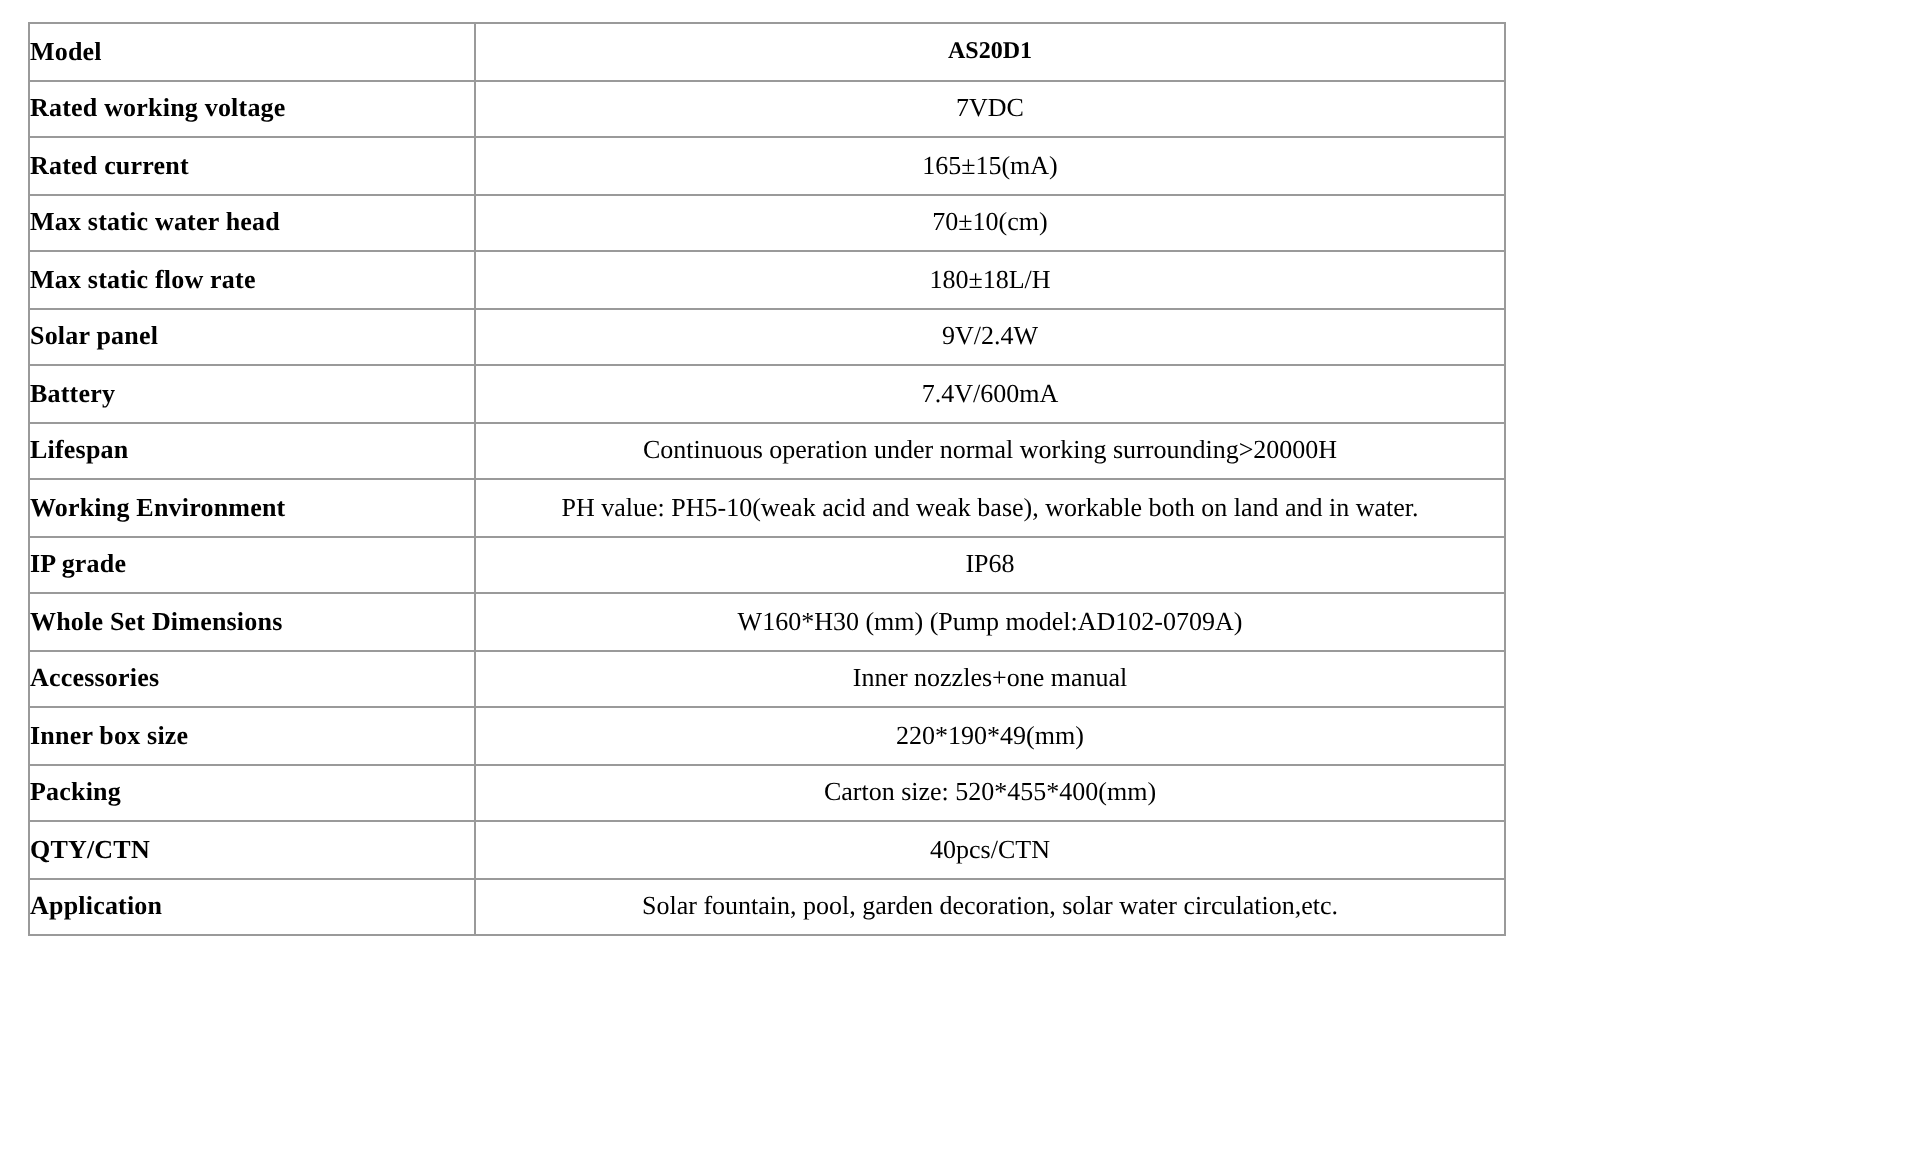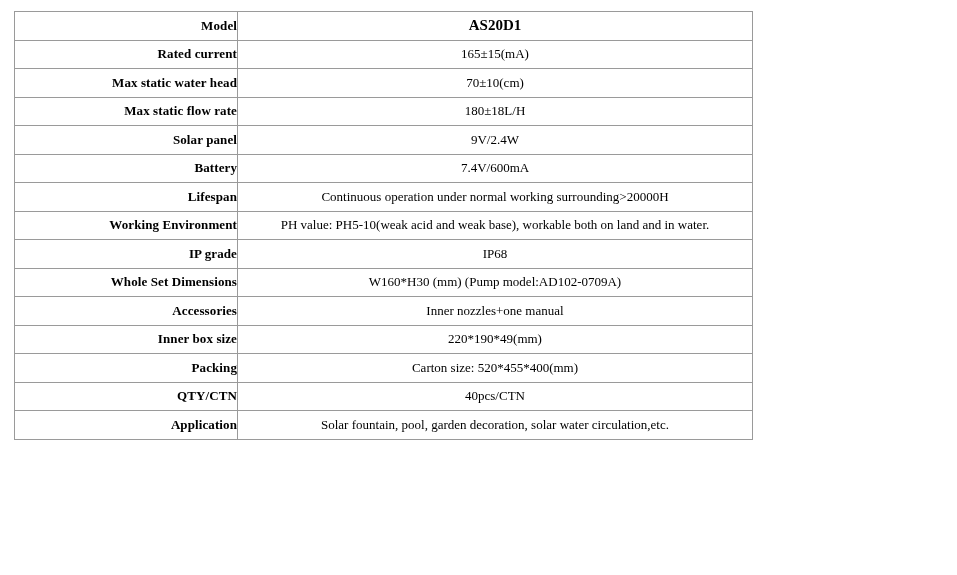--- a/index.html
+++ b/index.html
@@ -29,45 +29,49 @@
   }
   table.spec td {
     border: 1px solid #9a9a9a;
     padding: 0;
     height: 27.5px;
     vertical-align: middle;
     font-size: 13px;
   }
   td.label {
     width: 222px;
-    text-align: right;
+    text-align: left;
     font-weight: bold;
     font-size: 13.5px;
     letter-spacing: 0.1px;
   }
   td.value {
     width: 514px;
     text-align: center;
     font-weight: normal;
     font-size: 13px;
   }
   td.value.bold {
     font-weight: bold;
-    font-size: 15px;
+    font-size: 12px;
   }
 </style>
 </head>
 <body>
 
 <div class="sheet">
   <table class="spec">
     <tbody>
         <tr>
           <td class="label">Model</td>
           <td class="value bold">AS20D1</td>
+        </tr>
+        <tr>
+          <td class="label">Rated working voltage</td>
+          <td class="value">7VDC</td>
         </tr>
         <tr>
           <td class="label">Rated current</td>
           <td class="value">165±15(mA)</td>
         </tr>
         <tr>
           <td class="label">Max static water head</td>
           <td class="value">70±10(cm)</td>
         </tr>
         <tr>

